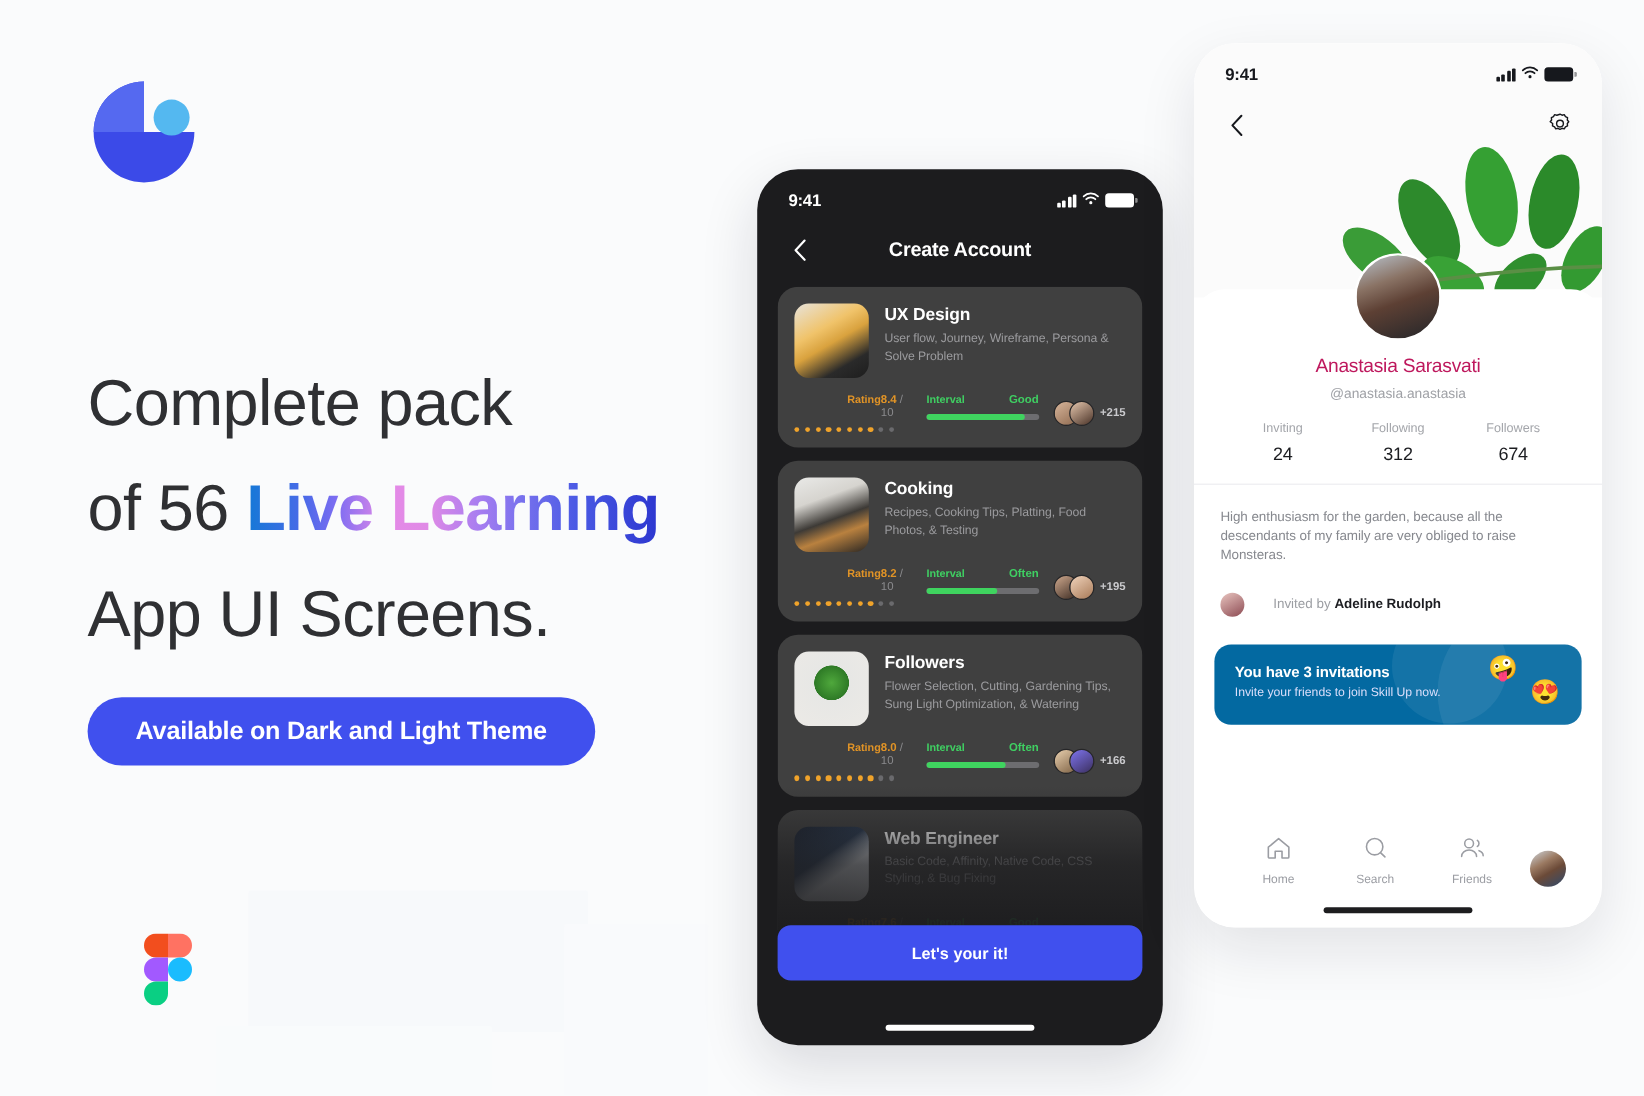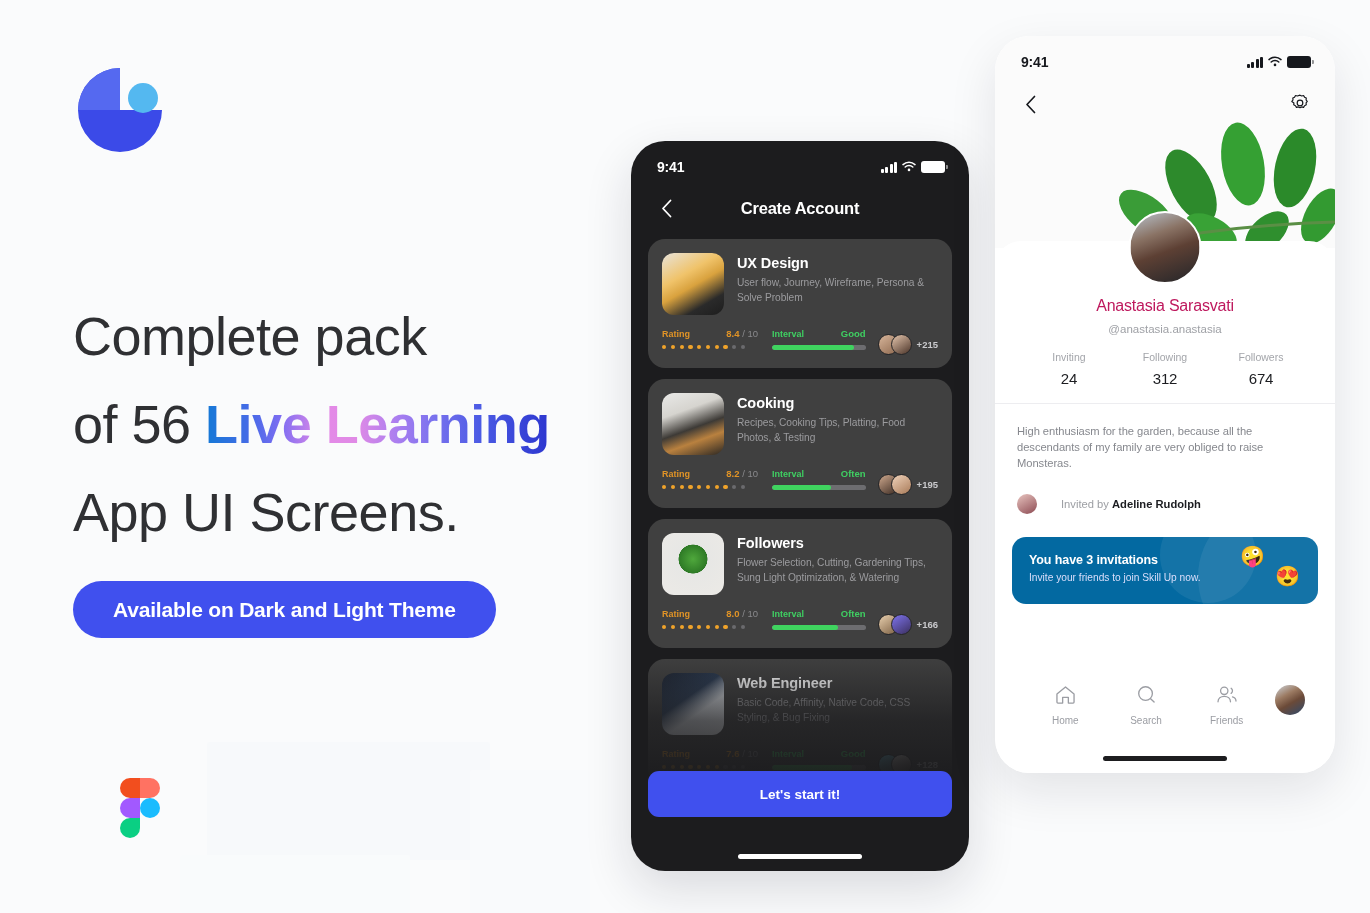--- a/index.html
+++ b/index.html
@@ -124,21 +124,21 @@
   }
   .card-text { padding-top: 2px; min-width: 0; }
   .course-name { color: #ffffff; font-size: 14.5px; font-weight: 700; letter-spacing: -0.1px; }
   .course-desc {
     color: #9b9b9e; font-size: 10.2px; line-height: 14.5px;
     margin-top: 5px; letter-spacing: -0.05px;
   }
   .card-bottom { display: flex; align-items: flex-start; margin-top: 13px; }
   .metric-rating { width: 96px; flex: none; }
   .metric-row { display: flex; align-items: baseline; justify-content: space-between; }
-  .lbl-rating { color: #e09326; font-size: 9px; font-weight: 700; }
+  .lbl-rating { color: #e09326; font-size: 9px; font-weight: 700; margin-left: 44px; }
   .rating-val { color: #e09326; font-size: 9.5px; font-weight: 700; }
   .rating-val .denom { color: #8a8a8d; font-weight: 400; }
   .dots { display: flex; gap: 4.6px; margin-top: 6px; }
   .dots i { width: 4.2px; height: 4.2px; border-radius: 50%; background: #6a6a6d; display: block; }
   .dots i.on { background: #f0a32a; }
 
   .metric-interval { flex: 1; margin-left: 14px; margin-right: 12px; }
   .lbl-interval { color: #3fcf62; font-size: 9px; font-weight: 700; }
   .interval-val { color: #3fcf62; font-size: 9.5px; font-weight: 700; }
   .bar { height: 5px; border-radius: 3px; background: #6d6d70; margin-top: 6px; overflow: hidden; }
@@ -239,21 +239,21 @@
   }
   .invite-sub {
     position: absolute; left: 17px; top: 35px;
     color: #dcdffc; font-size: 10.2px;
   }
   .emoji-a { position: absolute; right: 53px; top: 7px; font-size: 20px; }
   .emoji-b { position: absolute; right: 18px; top: 27px; font-size: 20px; }
 
   .tabbar {
     position: absolute; left: 0; right: 0; bottom: 34px; height: 54px;
-    display: flex; align-items: flex-start; padding: 0 30px;
+    display: flex; align-items: flex-end; padding: 0 30px;
   }
   .tab { flex: 1; display: flex; flex-direction: column; align-items: center; gap: 7px; cursor: pointer; }
   .tab .tlabel { font-size: 10px; color: #9b9da3; }
   .tab-avatar {
     width: 30px; height: 30px; border-radius: 50%; flex: none;
     background-size: cover; background-position: center; cursor: pointer;
     margin-left: 8px;
   }
 </style>
 </head>
@@ -505,21 +505,21 @@
             <div class="av" style="background:linear-gradient(145deg,#d8d4cf,#4a4038)"></div>
           </div>
           <span class="plus-count">+128</span>
         </div>
       </div>
     </div>
 
     <div class="list-fade"></div>
   </div>
 
-  <button class="start-btn">Let's start it!</button>
+  <button class="start-btn">Let's your it!</button>
   <div class="home-ind"></div>
 </div>
 
 <div class="phone phone-light">
 
   <div class="hero">
     <svg width="340" height="212" viewBox="0 0 340 212" aria-hidden="true">
       <rect width="340" height="212" fill="#fbfbfb"></rect>
       <g fill="#2f8f2e">
         <ellipse cx="196" cy="150" rx="20" ry="40" transform="rotate(-28 196 150)" fill="#2d8a2c"></ellipse>

